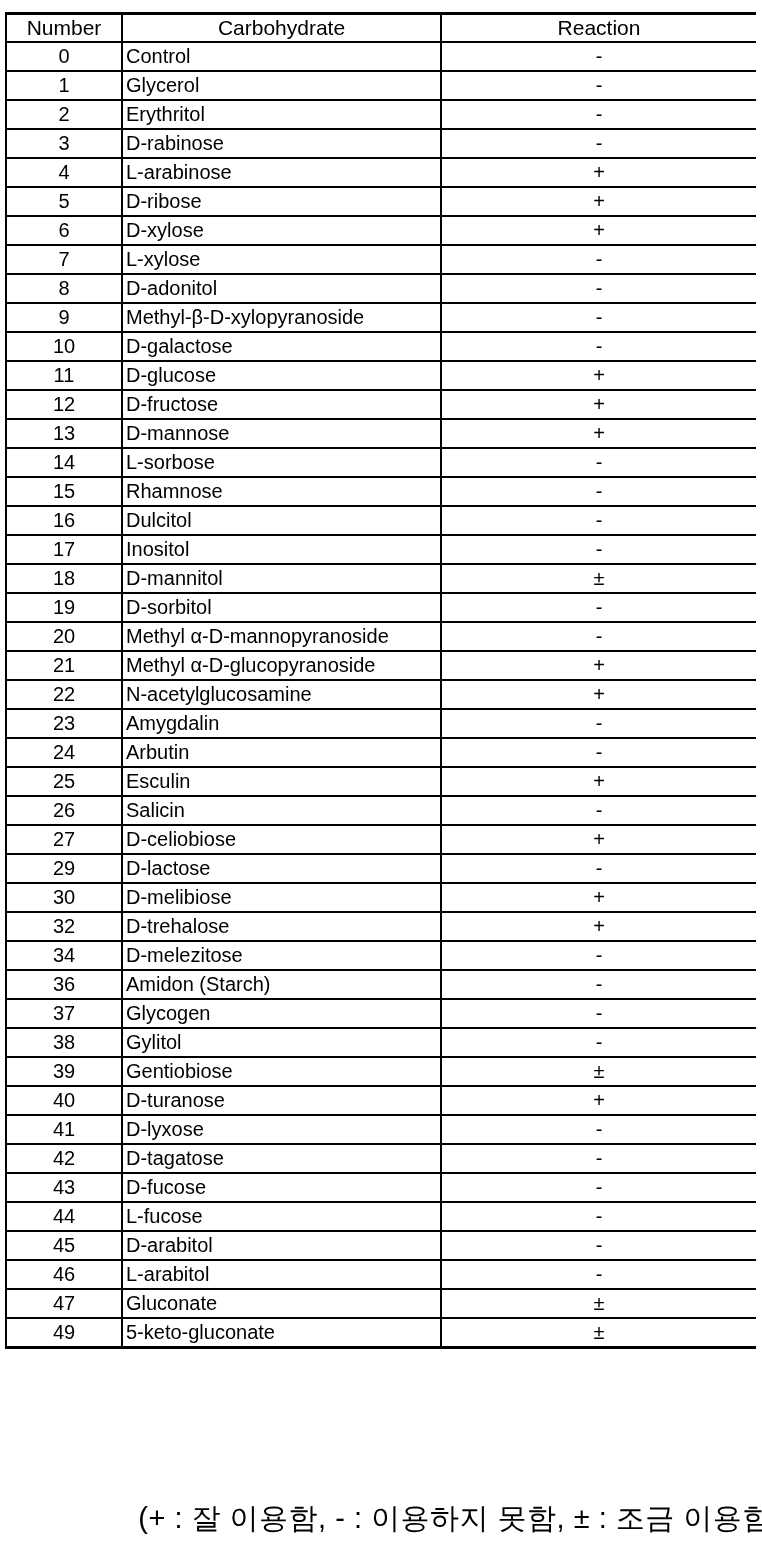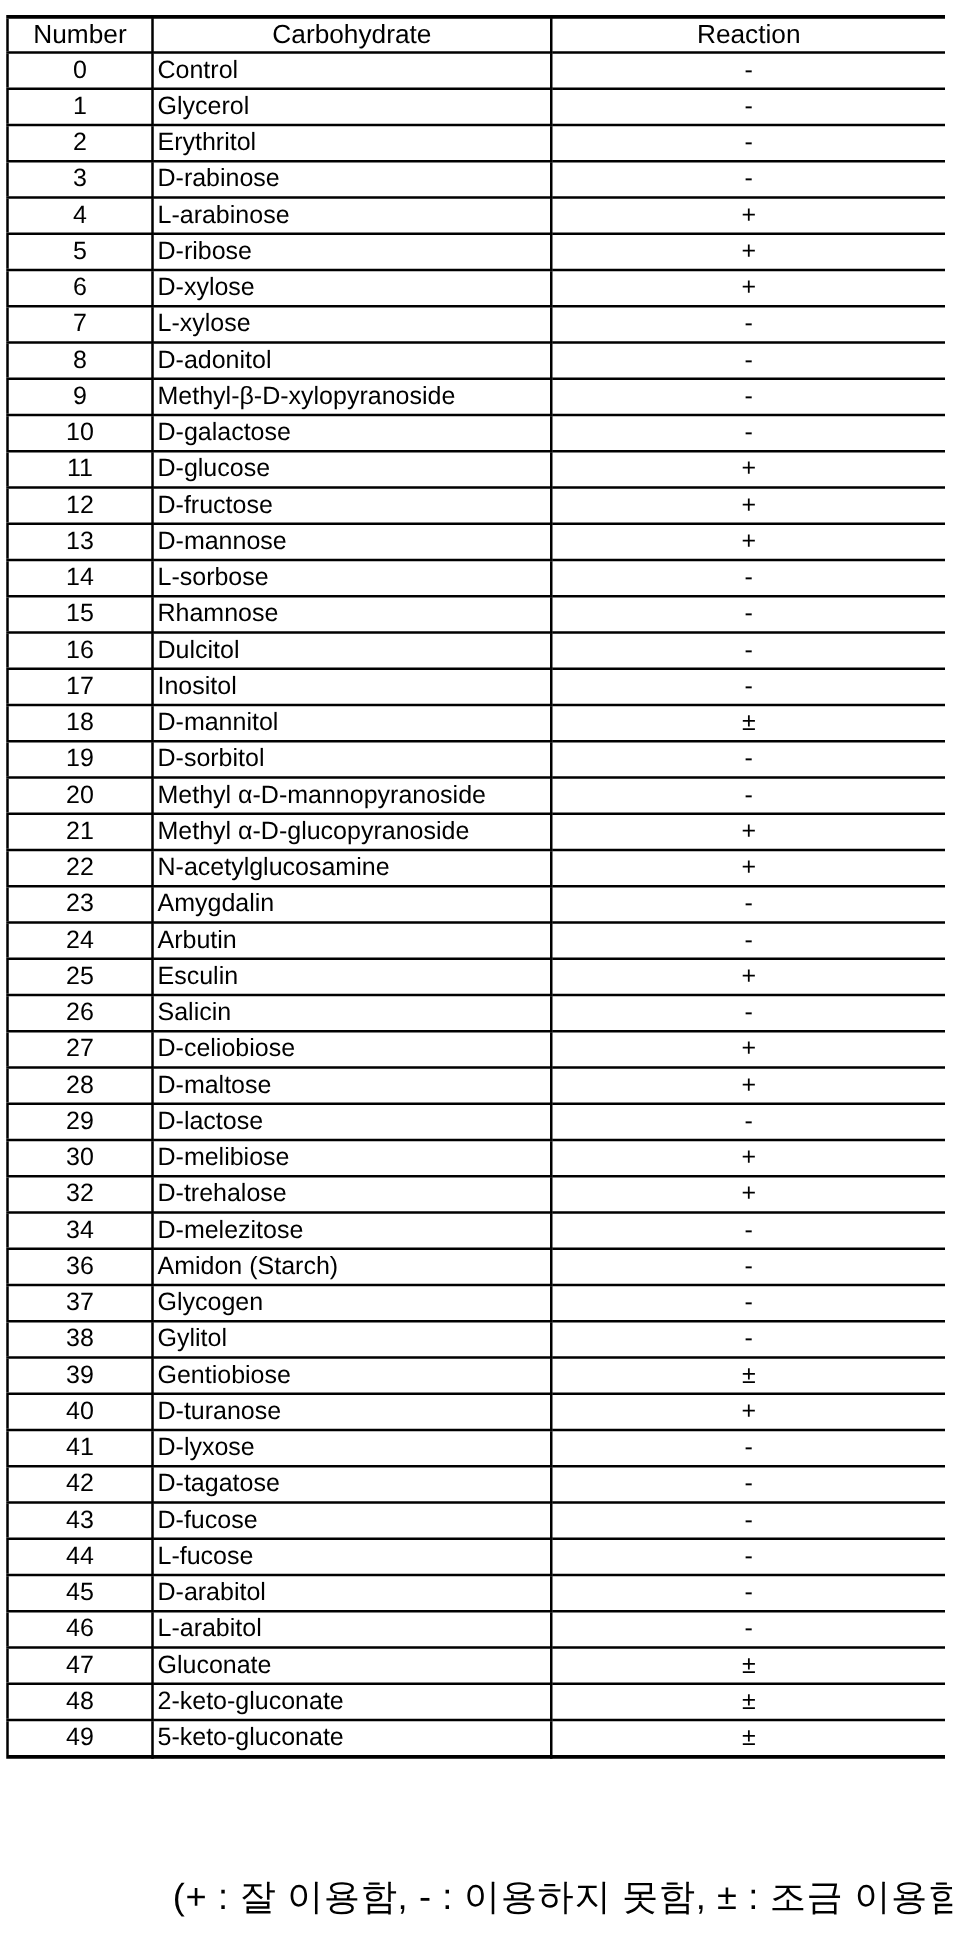--- a/index.html
+++ b/index.html
@@ -265,25 +265,20 @@
     <td class="c-carb">Salicin</td>
     <td class="c-reac">-</td>
   </tr>
 
   <tr>
     <td class="c-num">27</td>
     <td class="c-carb">D-celiobiose</td>
     <td class="c-reac">+</td>
   </tr>
 
-  <tr>
-    <td class="c-num">28</td>
-    <td class="c-carb">D-maltose</td>
-    <td class="c-reac">+</td>
-  </tr>
 
   <tr>
     <td class="c-num">29</td>
     <td class="c-carb">D-lactose</td>
     <td class="c-reac">-</td>
   </tr>
 
   <tr>
     <td class="c-num">30</td>
     <td class="c-carb">D-melibiose</td>
@@ -370,25 +365,20 @@
     <td class="c-carb">L-arabitol</td>
     <td class="c-reac">-</td>
   </tr>
 
   <tr>
     <td class="c-num">47</td>
     <td class="c-carb">Gluconate</td>
     <td class="c-reac">±</td>
   </tr>
 
-  <tr>
-    <td class="c-num">48</td>
-    <td class="c-carb">2-keto-gluconate</td>
-    <td class="c-reac">±</td>
-  </tr>
 
   <tr>
     <td class="c-num">49</td>
     <td class="c-carb">5-keto-gluconate</td>
     <td class="c-reac">±</td>
   </tr>
 </tbody>
   </table>
 
   <div class="footnote">(+ : 잘 이용함, - : 이용하지 못함, ± : 조금 이용함)</div>

